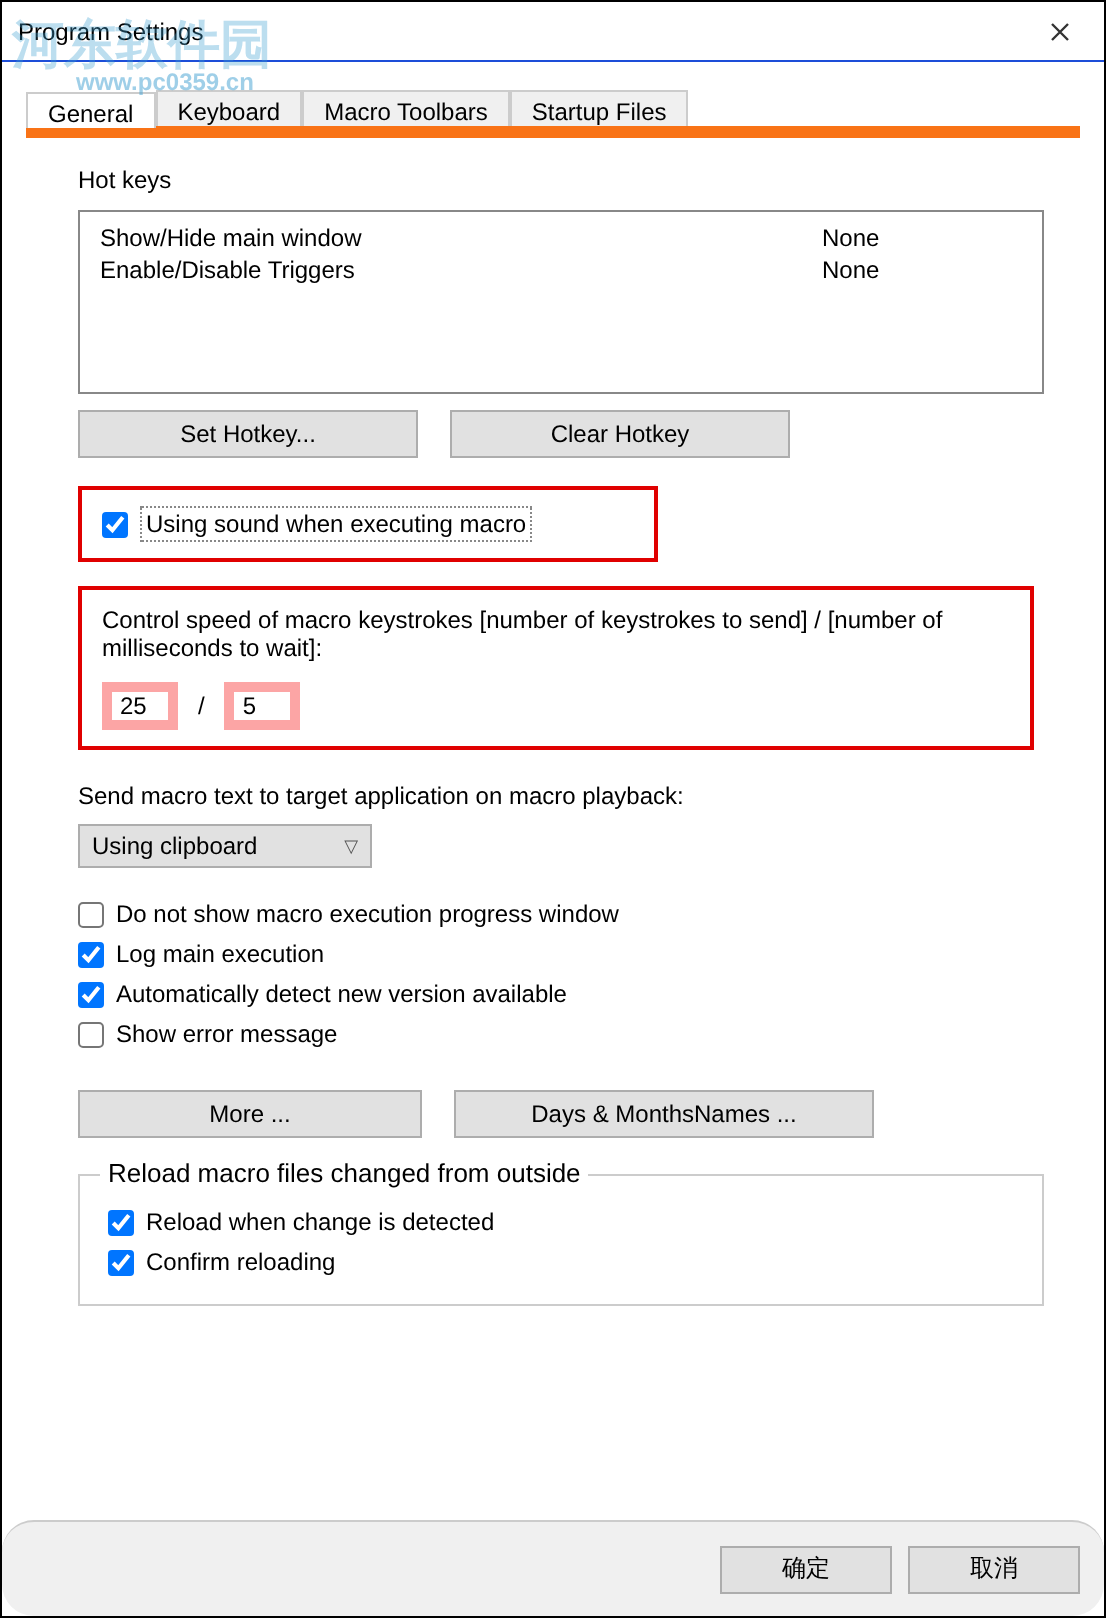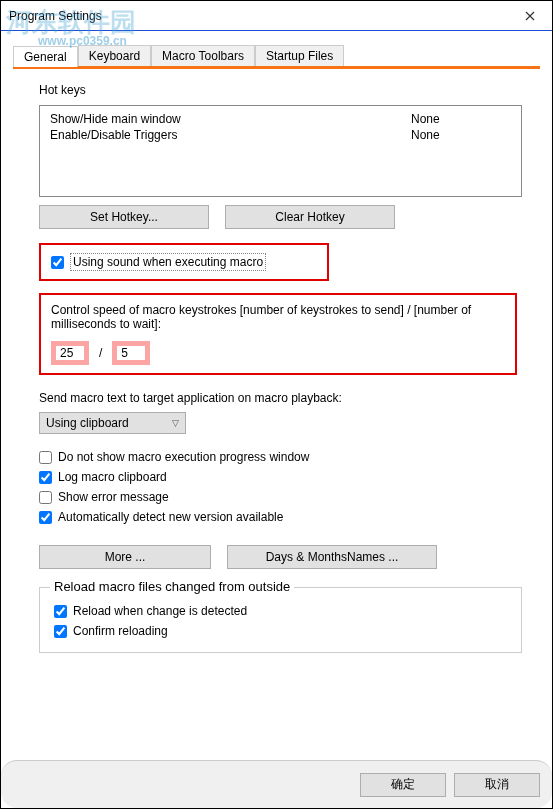--- a/index.html
+++ b/index.html
@@ -41,21 +41,21 @@
 .watermark .sub {
   font-size: 12px;
   color: rgba(64,160,210,0.5);
   margin-top: -6px;
   padding-left: 32px;
 }
 .content { padding: 14px 12px 0 12px; }
 .tabs {
   display: flex;
   height: 24px;
-  border-bottom: 3px solid #f97316;
+  border-bottom: 6px solid #f97316;
 }
 .tab {
   padding: 3px 10px;
   border: 1px solid #ccc;
   border-bottom: none;
   background: #f0f0f0;
   margin-right: 0;
   font-size: 12px;
   position: relative;
 }
@@ -199,29 +199,29 @@
       <span class="arrow">▽</span>
     </div>
 
     <div class="chkstack">
       <label class="chk">
         <input type="checkbox" style="">
         <span>Do not show macro execution progress window</span>
       </label>
       <label class="chk">
         <input type="checkbox" checked="" style="">
-        <span>Log macro clipboard</span>
+        <span>Log main execution</span>
+      </label>
+      <label class="chk">
+        <input type="checkbox" checked="" style="">
+        <span>Automatically detect new version available</span>
       </label>
       <label class="chk">
         <input type="checkbox" style="">
         <span>Show error message</span>
-      </label>
-      <label class="chk">
-        <input type="checkbox" checked="" style="">
-        <span>Automatically detect new version available</span>
       </label>
     </div>
 
     <div class="btnrow" style="margin-top:21px;align-items:center;">
       <button class="btn w172">More ...</button>
       <button class="btn" style="width:210px;">Days &amp; MonthsNames ...</button>
     </div>
 
     <div class="grpbox">
       <span class="legend">Reload macro files changed from outside</span>

